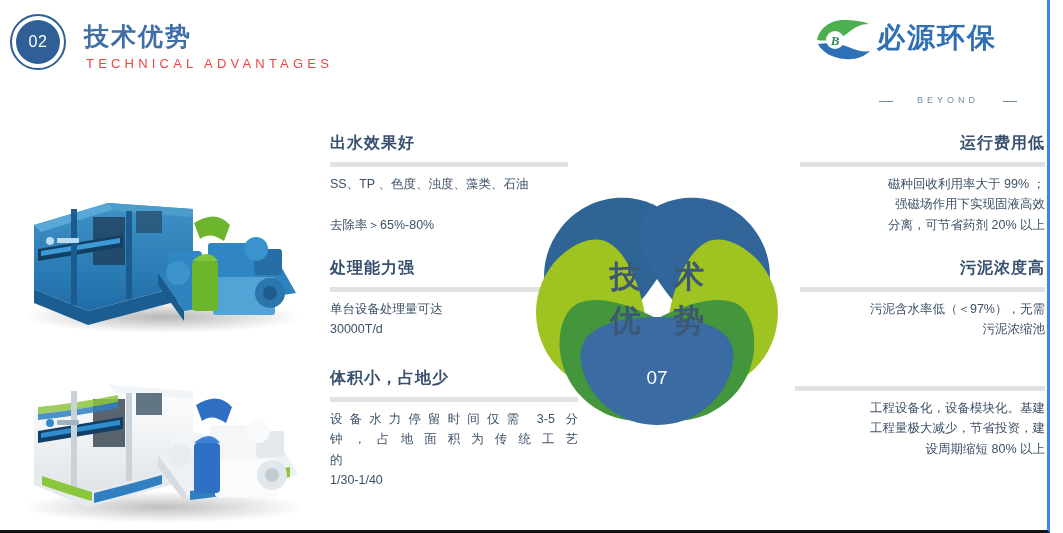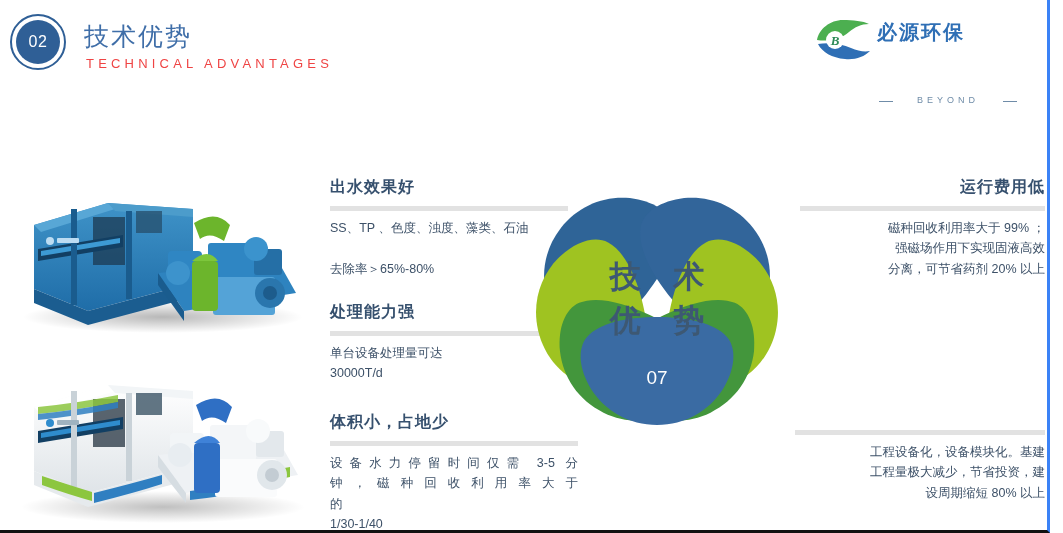--- a/index.html
+++ b/index.html
@@ -52,21 +52,21 @@
     color: #ffffff;
     font-size: 16px;
     line-height: 44px;
     text-align: center;
     letter-spacing: .5px;
   }
   .hdr-title {
     position: absolute;
     left: 84px; top: 20px;
     font-size: 25px;
-    font-weight: normal;
+    font-weight: bold;
     color: #3f6ea8;
     letter-spacing: 2px;
   }
   .hdr-sub {
     position: absolute;
     left: 86px; top: 56px;
     font-size: 13px;
     color: #ef4444;
     letter-spacing: 4.2px;
   }
@@ -74,21 +74,21 @@
   
   #logo {
     position: absolute;
     right: 32px; top: 16px;
     width: 200px; height: 52px;
   }
   #logo .mark { position: absolute; left: 0; top: 2px; width: 56px; height: 46px; }
   #logo .brand-cn {
     position: absolute;
     left: 62px; top: 3px;
-    font-size: 20px;
+    font-size: 28px;
     font-weight: bold;
     color: #2f6fb5;
     letter-spacing: 2px;
     white-space: nowrap;
   }
   #logo .brand-en {
     position: absolute;
     left: 66px; top: 32px;
     width: 134px;
     font-size: 9px;
@@ -111,21 +111,21 @@
 
   
   .photo {
     position: absolute;
     overflow: hidden;
   }
   #photo-top { left: 8px; top: 165px; width: 310px; height: 175px; }
   #photo-bottom { left: 8px; top: 345px; width: 310px; height: 185px; }
 
   
-  .tb { position: absolute; margin-top: 44px; }
+  .tb { position: absolute; }
   .tb .tb-title {
     font-size: 16px;
     font-weight: bold;
     color: #36506e;
     letter-spacing: 1px;
     white-space: nowrap;
   }
   .tb .tb-rule {
     height: 5px;
     background: #e2e2e2;
@@ -325,36 +325,44 @@
       <span>单台设备处理量可达</span><br>
       <span>30000T/d</span>
     </div>
   </div>
 
   <div class="tb" id="tb-03">
     <div class="tb-title">体积小，占地少</div>
     <div class="tb-rule"></div>
     <div class="tb-body">
       <span class="justify-line">设备水力停留时间仅需 3-5 分</span>
-      <span class="justify-line">钟，磁种回收利用率大于</span>
+      <span class="justify-line">钟，占地面积为传统工艺</span>
       <span>的</span><br>
       <span>1/30-1/40</span>
     </div>
   </div>
 
   <div class="tb right" id="tb-04">
     <div class="tb-title">运行费用低</div>
     <div class="tb-rule"></div>
     <div class="tb-body">
       <span>磁种回收利用率大于 99% ；</span><br>
       <span>强磁场作用下实现固液高效</span><br>
       <span>分离，可节省药剂 20% 以上</span>
     </div>
   </div>
 
+  <div class="tb right" id="tb-05">
+    <div class="tb-title">污泥浓度高</div>
+    <div class="tb-rule"></div>
+    <div class="tb-body">
+      <span>污泥含水率低（＜97%），无需</span><br>
+      <span>污泥浓缩池</span>
+    </div>
+  </div>
 
   <div class="tb right" id="tb-06">
     <div class="tb-rule"></div>
     <div class="tb-body">
       <span>工程设备化，设备模块化。基建</span><br>
       <span>工程量极大减少，节省投资，建</span><br>
       <span>设周期缩短 80% 以上</span>
     </div>
   </div>
 

